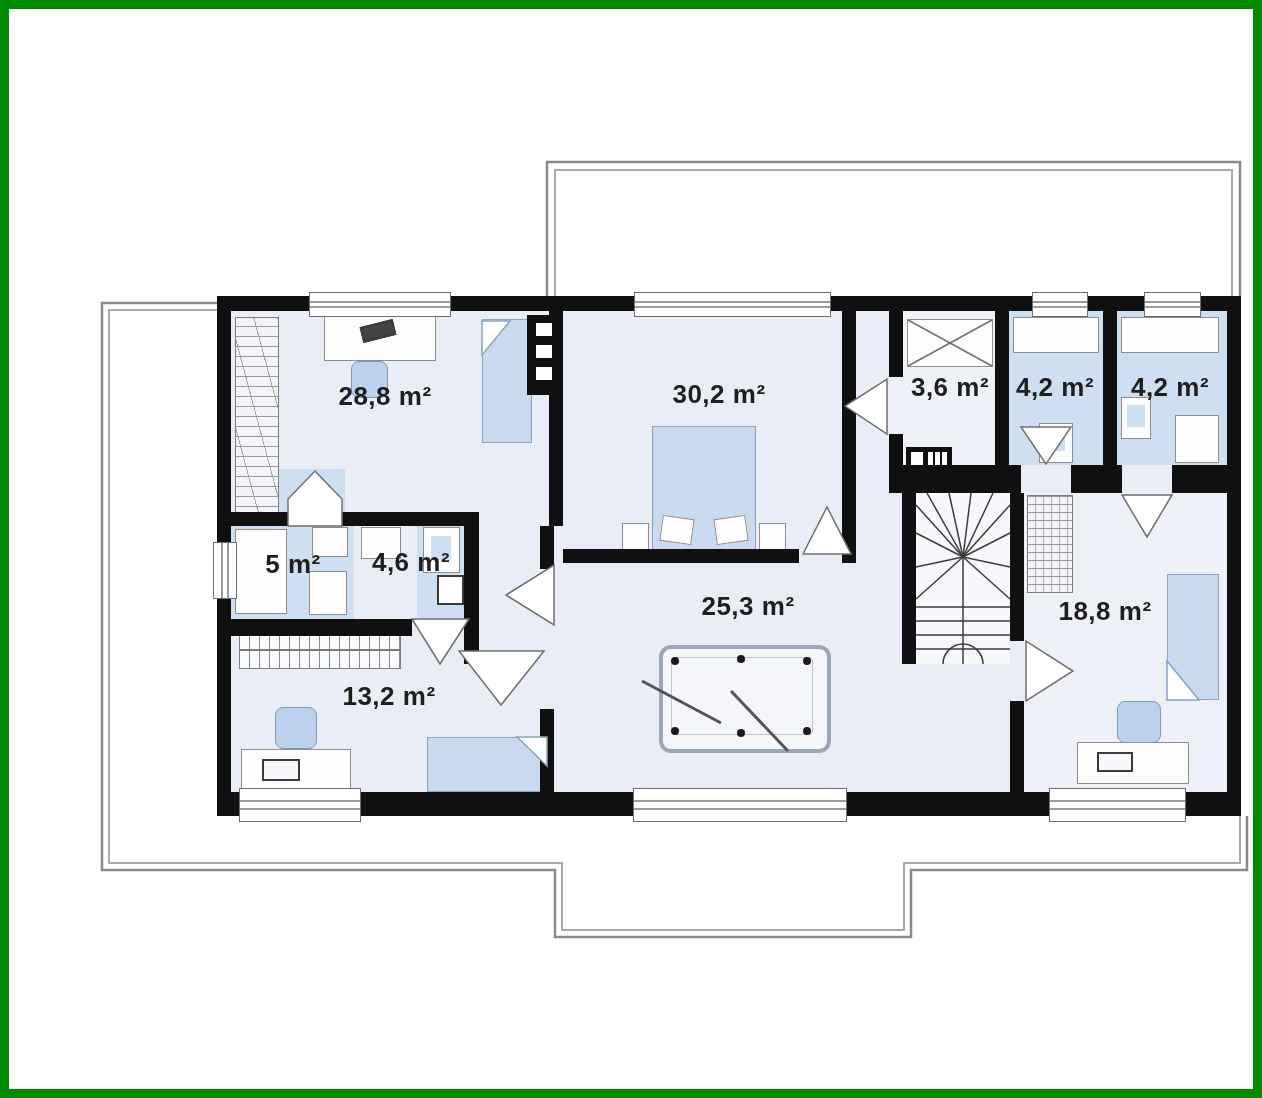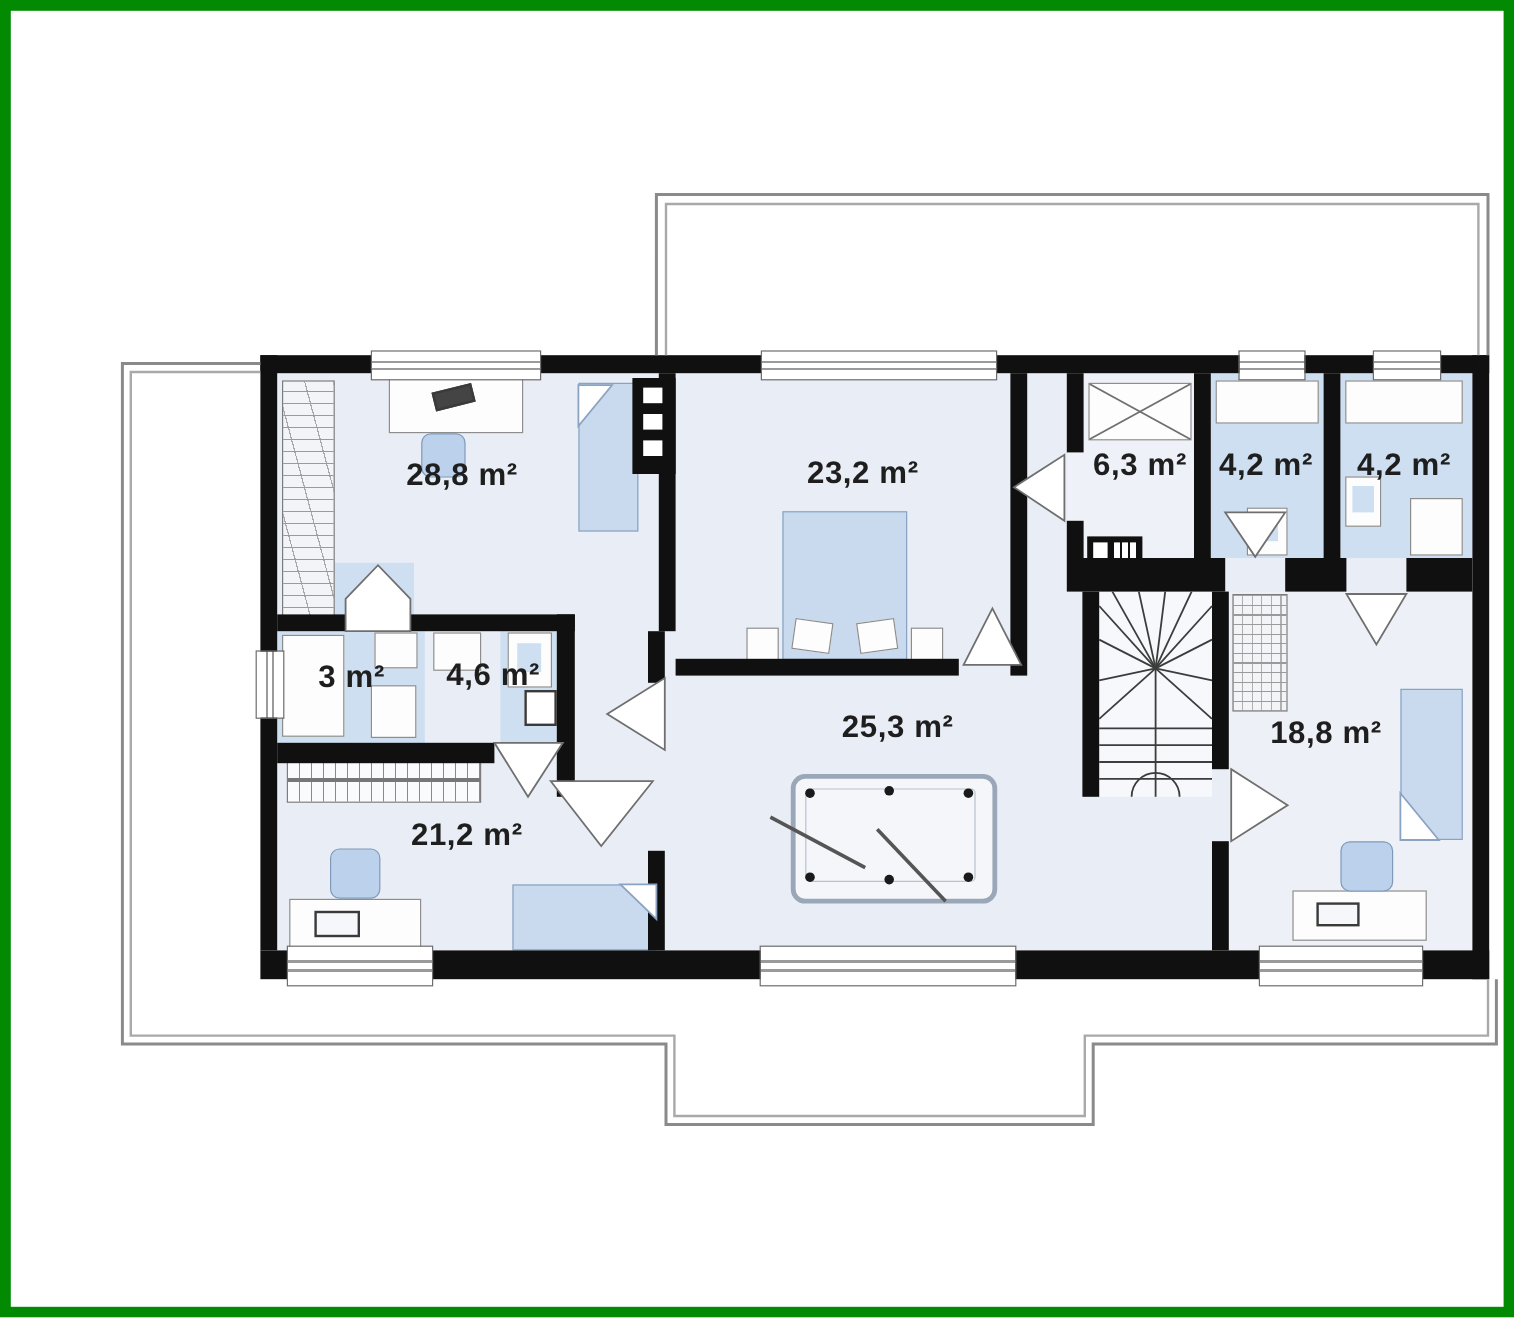--- a/index.html
+++ b/index.html
@@ -192,23 +192,23 @@
     </g>
     <line x1="633" y1="672" x2="712" y2="714" stroke="#555" stroke-width="3"></line>
     <line x1="722" y1="682" x2="779" y2="742" stroke="#555" stroke-width="3"></line>
 
     <polygon points="473,312 501,312 473,346" fill="#fff" stroke="#8ba3c2" stroke-width="1.5"></polygon>
     <polygon points="1158,652 1190,691 1158,691" fill="#fff" stroke="#8ba3c2" stroke-width="1.5"></polygon>
     <polygon points="508,728 538,728 538,757" fill="#fff" stroke="#8ba3c2" stroke-width="1.5"></polygon>
   </svg>
 
   <div class="lbl z6" style="left:376px;top:387px">28,8 m²</div>
-  <div class="lbl z6" style="left:710px;top:385px">23,2 m²</div>
-  <div class="lbl z6" style="left:941px;top:378px">6,3 m²</div>
+  <div class="lbl z6" style="left:710px;top:385px">30,2 m²</div>
+  <div class="lbl z6" style="left:941px;top:378px">3,6 m²</div>
   <div class="lbl z6" style="left:1046px;top:378px">4,2 m²</div>
   <div class="lbl z6" style="left:1161px;top:378px">4,2 m²</div>
-  <div class="lbl z6" style="left:284px;top:555px">3 m²</div>
+  <div class="lbl z6" style="left:284px;top:555px">5 m²</div>
   <div class="lbl z6" style="left:402px;top:553px">4,6 m²</div>
   <div class="lbl z6" style="left:739px;top:597px">25,3 m²</div>
   <div class="lbl z6" style="left:1096px;top:602px">18,8 m²</div>
-  <div class="lbl z6" style="left:380px;top:687px">21,2 m²</div>
+  <div class="lbl z6" style="left:380px;top:687px">13,2 m²</div>
 
 </div>
 
 </body></html>

